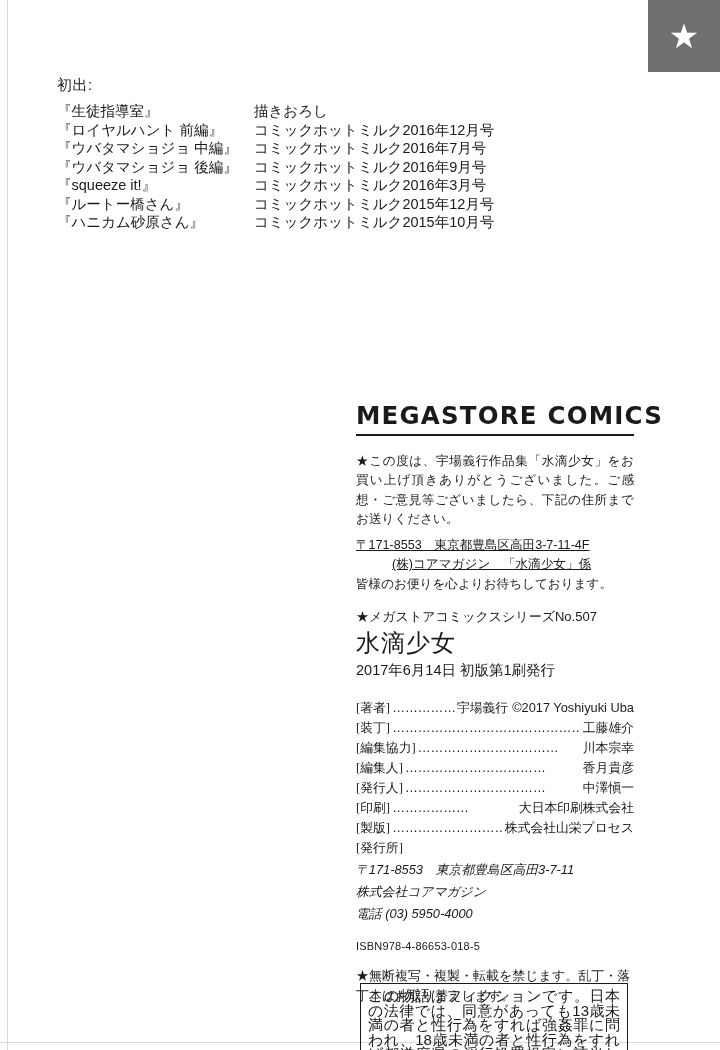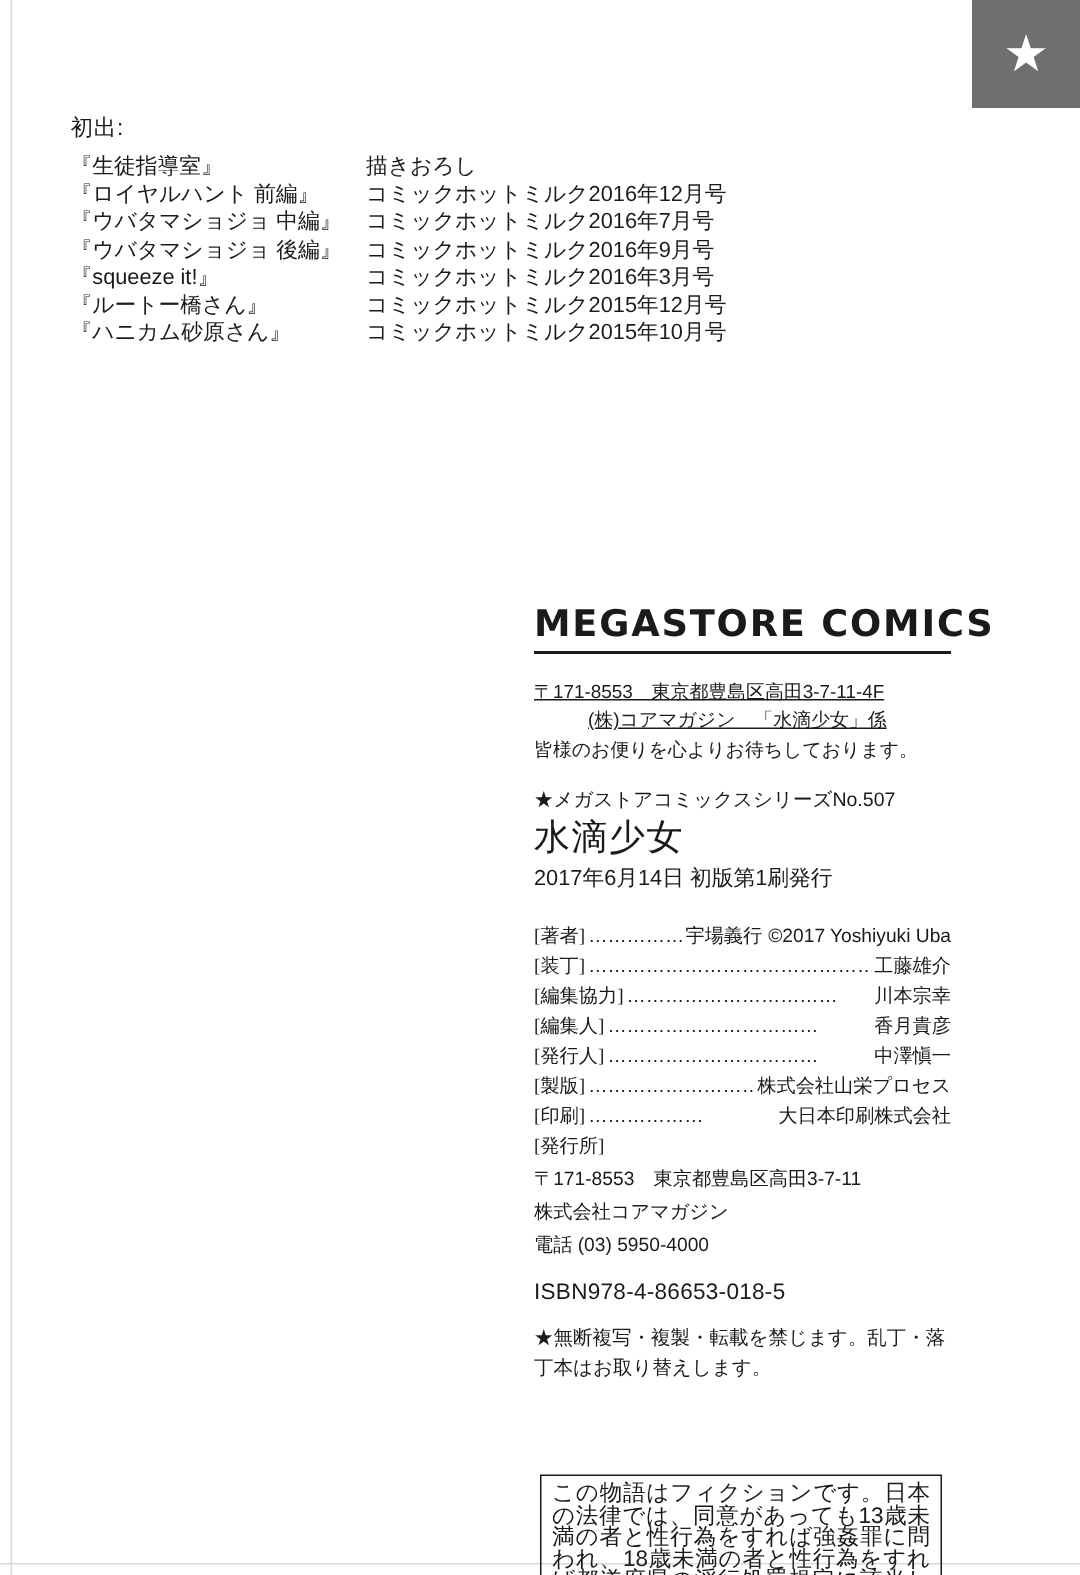--- a/index.html
+++ b/index.html
@@ -53,21 +53,21 @@
     left: 0;
     bottom: 7px;
     width: 720px;
     height: 1px;
     background: #d9d9d9;
   }
 
   
   .credits {
     position: absolute;
-    left: 47px;
+    left: 57px;
     top: 76px;
     width: 470px;
   }
   .credits-heading {
     font-size: 15px;
     letter-spacing: 0.5px;
     margin-bottom: 7px;
   }
   .credits-table {
     border-collapse: collapse;
@@ -166,23 +166,24 @@
     margin: 0 2px;
   }
   .staff-name {
     flex: 0 0 auto;
     text-align: right;
   }
   .pub-block {
     font-size: 12.8px;
     line-height: 20px;
     margin-top: 2px;
+    font-style: italic;
   }
   .isbn {
-    font-size: 15px;
+    font-size: 11px;
     line-height: 20px;
     margin-top: 12px;
     letter-spacing: 0.2px;
   }
   .rights {
     font-size: 13px;
     line-height: 20px;
     margin-top: 10px;
   }
 
@@ -248,20 +249,21 @@
           <td class="source-col">コミックホットミルク2015年10月号</td>
         </tr>
       </tbody>
     </table>
   </div>
 
   <div class="colophon">
     <div class="imprint">MEGASTORE COMICS</div>
     <hr class="imprint-rule">
 
+    <div class="thanks">★この度は、宇場義行作品集「水滴少女」をお買い上げ頂きありがとうございました。ご感想・ご意見等ございましたら、下記の住所までお送りください。</div>
     <div class="addr-line">〒171-8553　東京都豊島区高田3-7-11-4F</div>
     <div class="addr-line indent">(株)コアマガジン　「水滴少女」係</div>
     <div class="addr-note">皆様のお便りを心よりお待ちしております。</div>
 
     <div class="series-no">★メガストアコミックスシリーズNo.507</div>
     <div class="book-title">水滴少女</div>
     <div class="pubdate">2017年6月14日 初版第1刷発行</div>
 
     <div class="staff">
       <div class="staff-row">
@@ -284,30 +286,30 @@
         <span class="staff-role">[編集人]</span>
         <span class="staff-dots">……………………………</span>
         <span class="staff-name">香月貴彦</span>
       </div>
       <div class="staff-row">
         <span class="staff-role">[発行人]</span>
         <span class="staff-dots">……………………………</span>
         <span class="staff-name">中澤愼一</span>
       </div>
       <div class="staff-row">
+        <span class="staff-role">[印刷]</span>
+        <span class="staff-dots">………………</span>
+        <span class="staff-name">大日本印刷株式会社</span>
+      </div>
+      <div class="staff-row">
         <span class="staff-role">[製版]</span>
         <span class="staff-dots">………………………</span>
         <span class="staff-name">株式会社山栄プロセス</span>
       </div>
       <div class="staff-row">
-        <span class="staff-role">[印刷]</span>
-        <span class="staff-dots">………………</span>
-        <span class="staff-name">大日本印刷株式会社</span>
-      </div>
-      <div class="staff-row">
         <span class="staff-role">[発行所]</span>
       </div>
     </div>
 
     <div class="pub-block">〒171-8553　東京都豊島区高田3-7-11</div>
     <div class="pub-block">株式会社コアマガジン</div>
     <div class="pub-block">電話 (03) 5950-4000</div>
 
     <div class="isbn">ISBN978-4-86653-018-5</div>
     <div class="rights">★無断複写・複製・転載を禁じます。乱丁・落丁本はお取り替えします。</div>

